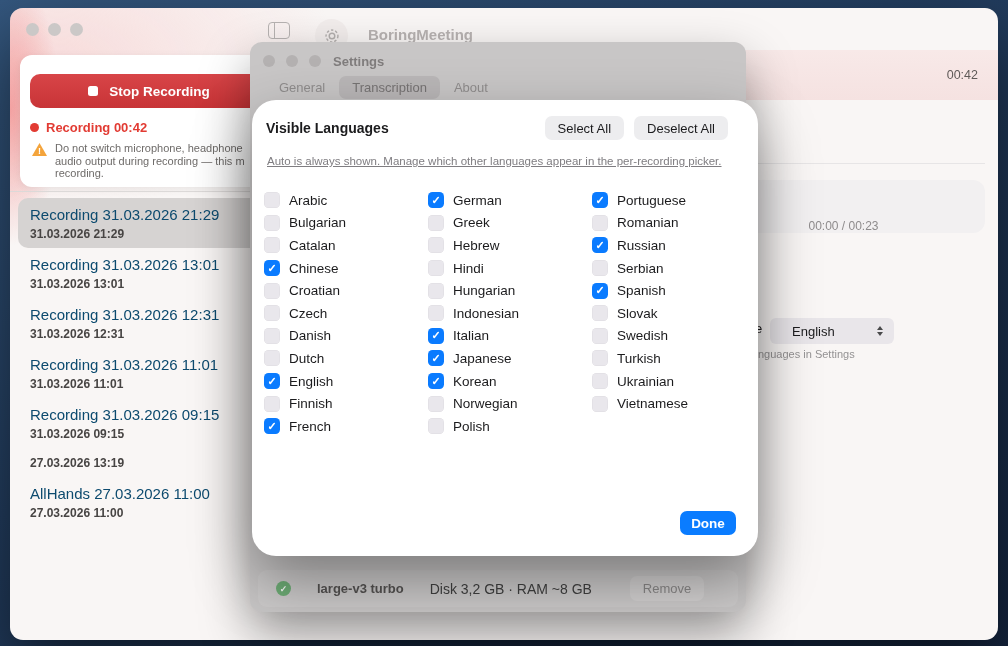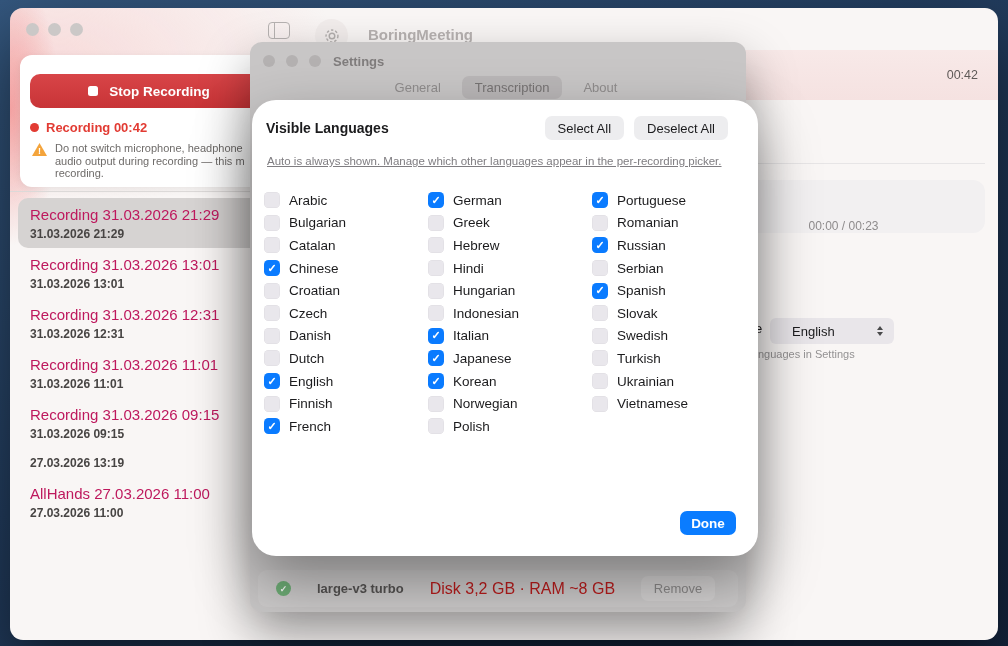--- a/index.html
+++ b/index.html
@@ -45,21 +45,21 @@
     background:#f4a43b;clip-path:polygon(50% 0,100% 100%,0 100%);}
   .warn-icon::after{content:"!";position:absolute;left:0;right:0;bottom:0;text-align:center;
     color:#fff;font-size:9px;font-weight:700;}
   .warn-text{font-size:11px;color:#6e6b69;line-height:12.5px;white-space:nowrap;overflow:hidden;}
   .side-divider{position:absolute;left:0;top:183px;width:272px;height:1px;background:#dcd9d8;}
 
   
   .rec-list{position:absolute;left:8px;top:190px;width:264px;}
   .rec-row{padding:8px 10px 7px 12px;border-radius:10px;}
   .rec-row.selected{background:#d6d3d2;}
-  .rec-title{font-size:15px;color:#be185d;margin-bottom:4px;white-space:nowrap;}
+  .rec-title{font-size:15px;color:#0c4a6e;margin-bottom:4px;white-space:nowrap;}
   .rec-sub{font-size:12px;font-weight:700;color:#474443;}
 
   
   .banner{position:absolute;left:480px;top:42px;right:0;height:50px;
     background:linear-gradient(#f8e9e8,#f5e2e1);
     display:flex;align-items:center;justify-content:flex-end;
     padding-right:20px;font-size:12.5px;color:#5f5a58;}
   .content-divider{position:absolute;left:500px;top:155px;width:475px;height:1px;background:#e7e5e6;}
   .player-card{position:absolute;left:680px;top:172px;width:295px;height:53px;background:#f2f0f1;
     border-radius:12px;display:flex;align-items:center;padding:0 16px;box-sizing:border-box;flex-direction:column;}
@@ -74,31 +74,31 @@
     border-bottom:4.5px solid #48484a;}
   .chev-down{width:0;height:0;border-left:3.5px solid transparent;border-right:3.5px solid transparent;
     border-top:4.5px solid #48484a;}
   .lang-caption{position:absolute;left:748px;top:340px;font-size:11px;color:#949293;}
 
   
   .settings-window{left:250px;top:42px;width:496px;height:570px;background:#c8c6c6;
     border-radius:12px;box-shadow:0 22px 50px rgba(0,0,0,.38);}
   .s-lights{left:13px;top:13px;gap:11px;}
   .s-title{position:absolute;left:83px;top:12px;font-size:13px;font-weight:700;color:#807d7d;}
-  .s-tabs{position:absolute;left:8px;top:34px;width:100%;display:flex;justify-content:center;gap:8px;}
+  .s-tabs{position:absolute;left:16px;top:34px;width:100%;display:flex;gap:1px;}
   .s-tab{padding:4px 13px;font-size:13px;color:#8f8c8c;border-radius:7px;}
   .s-tab.selected{background:#b9b6b7;color:#767373;}
   .model-card{position:absolute;left:8px;top:528px;width:480px;height:37px;background:#cdcbcb;
     border-radius:9px;display:flex;align-items:center;gap:26px;
     padding:0 18px;box-sizing:border-box;}
   .model-check{width:15px;height:15px;border-radius:50%;background:#6fae77;flex:none;
     display:flex;align-items:center;justify-content:center;color:#fff;font-size:9px;font-weight:700;}
   .model-check::after{content:"✓";}
   .model-name{font-size:13px;font-weight:700;color:#555352;white-space:nowrap;}
-  .model-details{font-size:16px;color:#b91c1c;flex:1;white-space:nowrap;}
+  .model-details{font-size:14px;color:#404040;flex:1;white-space:nowrap;}
   .remove-btn{width:74px;height:25px;margin-right:16px;background:#d5d3d3;border-radius:7px;
     font-size:13px;color:#8b8989;display:flex;align-items:center;justify-content:center;flex:none;}
 
   
   .sheet{left:252px;top:100px;width:506px;height:456px;background:#ffffff;border-radius:24px;
     box-shadow:0 25px 60px rgba(0,0,0,.38);}
   .sheet-header{position:absolute;left:14px;right:30px;top:16px;display:flex;align-items:center;}
   .sheet-title{flex:1;font-size:14px;font-weight:700;color:#1b1b1d;}
   .sheet-btn{height:24px;padding:0 13px;margin-left:10px;background:#ededef;border-radius:7px;
     font-size:13px;color:#1b1b1d;display:flex;align-items:center;}

